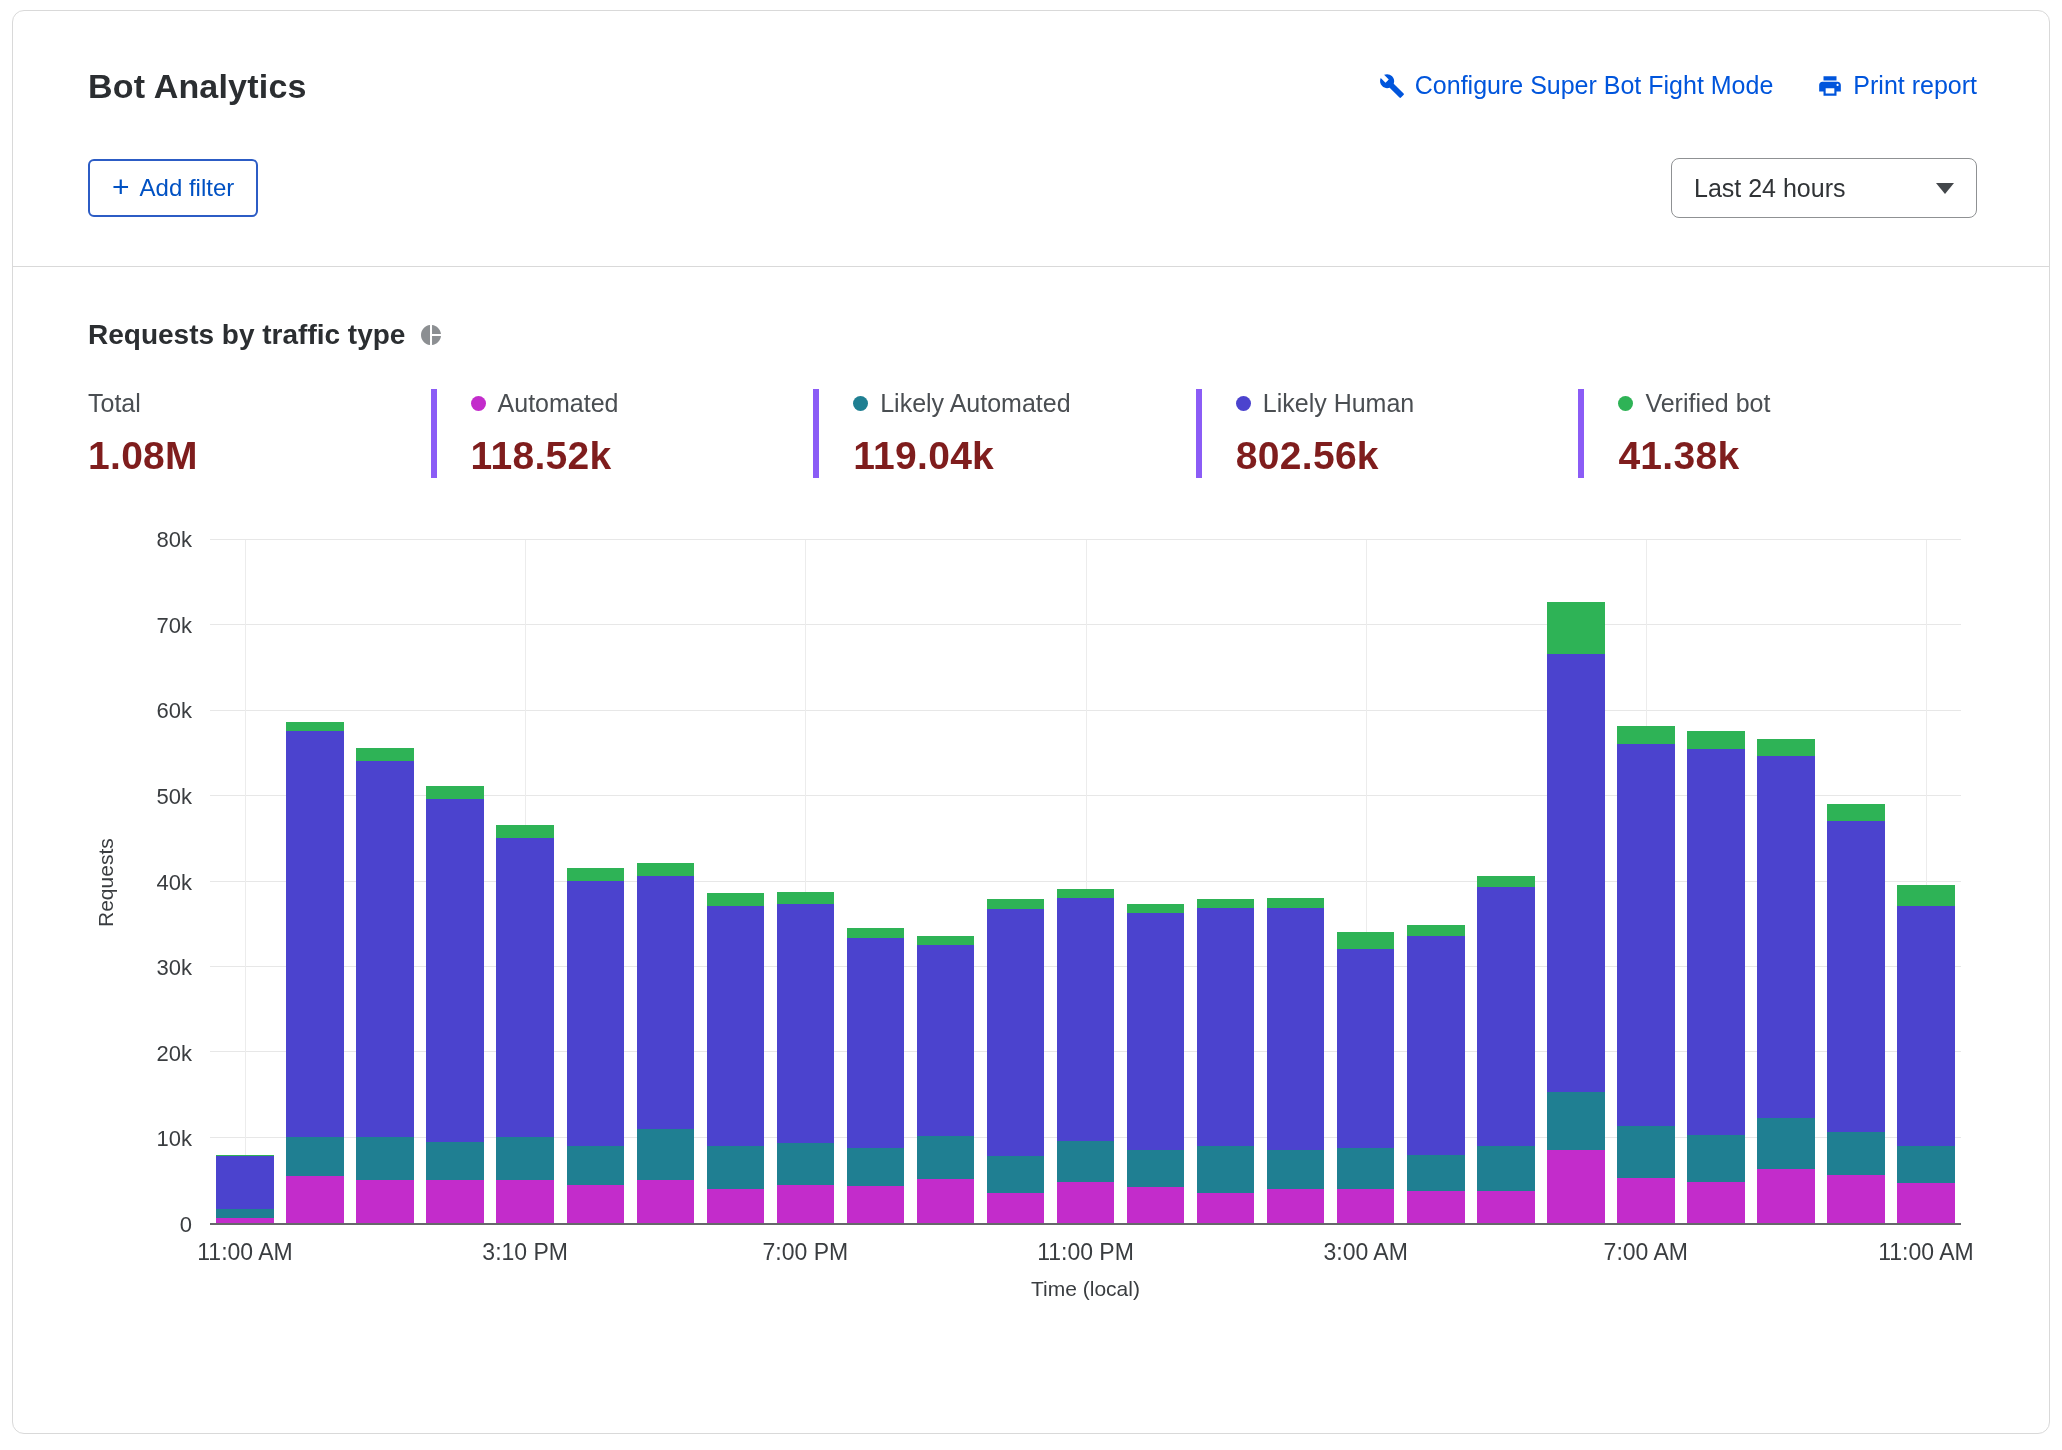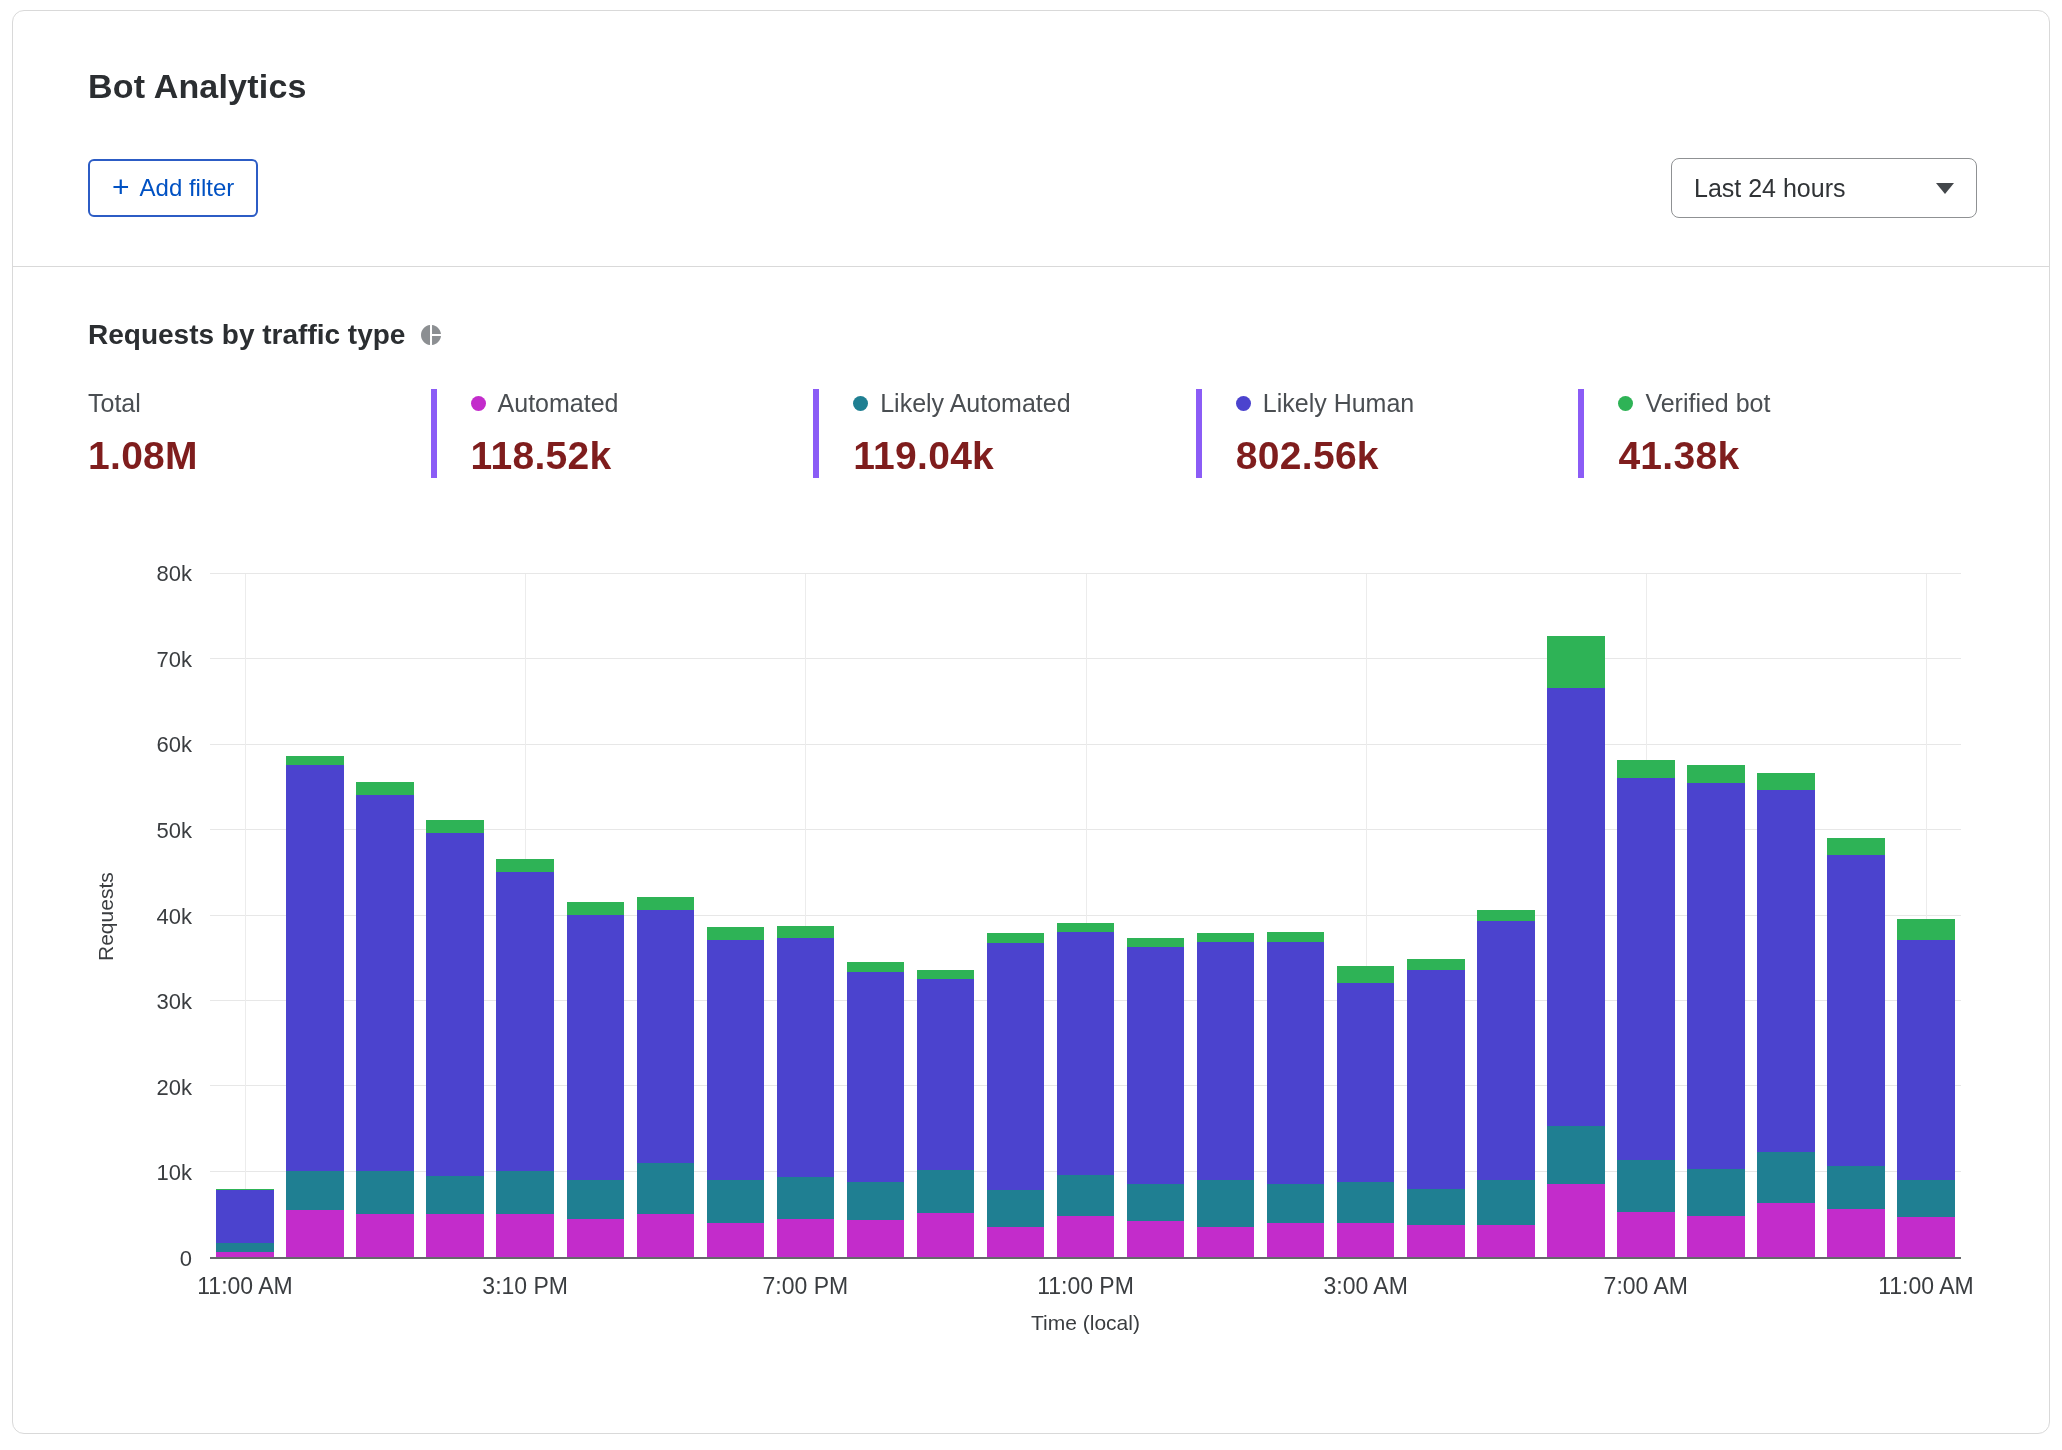--- a/index.html
+++ b/index.html
@@ -42,21 +42,21 @@
   }
   .chev {
     width: 0; height: 0;
     border-left: 9px solid transparent; border-right: 9px solid transparent;
     border-top: 11px solid #43474b;
   }
   .divider { border: none; border-top: 1px solid #d9d9d9; }
   .card-body { padding: 52px 88px 60px 75px; }
   .section-title-row { display: flex; align-items: center; gap: 14px; margin-bottom: 38px; }
   h2 { font-size: 28px; font-weight: 700; color: #2b2e31; }
-  .stats { display: flex; margin-bottom: 96px; }
+  .stats { display: flex; margin-bottom: 62px; }
   .stat { flex: 1; padding-left: 34px; }
   .stat:first-child { padding-left: 0; }
   .stat + .stat { border-left: 6px solid #8b5cf6; }
   .stat-label-row { display: flex; align-items: center; gap: 12px; font-size: 25px; color: #4a4e52; }
   .stat-dot { width: 15px; height: 15px; border-radius: 50%; flex: 0 0 auto; }
   .stat-value { font-size: 39px; font-weight: 700; color: #7f1d1d; margin-top: 16px; letter-spacing: .3px; }
   .chart-grid {
     display: grid;
     grid-template-columns: 36px 86px 1fr;
     grid-template-rows: 685px 46px 40px;
@@ -90,20 +90,38 @@
   .x-title { grid-row: 3; grid-column: 3; text-align: center; font-size: 21px; color: #3a3d40; padding-top: 6px; }
 </style>
 </head>
 <body>
 
 <div class="card">
 
   <div class="card-header">
     <div class="header-row">
       <h1>Bot Analytics</h1>
+      <div class="header-links">
+        <a class="link">
+          <span class="icon">
+            <svg width="26" height="26" viewBox="0 0 24 24" fill="#0055DC">
+                <path d="M22.7 19l-9.1-9.1c.9-2.3.4-5-1.5-6.9-2-2-5-2.4-7.4-1.3L9 6 6 9 1.6 4.7C.4 7.1.9 10.1 2.9 12.1c1.9 1.9 4.6 2.4 6.9 1.5l9.1 9.1c.4.4 1 .4 1.4 0l2.3-2.3c.5-.4.5-1.1.1-1.4z"></path>
+              </svg>
+          </span>
+          <span>Configure Super Bot Fight Mode</span>
+        </a>
+        <a class="link">
+          <span class="icon">
+            <svg width="26" height="26" viewBox="0 0 24 24" fill="#0055DC">
+                <path d="M19 8H5c-1.66 0-3 1.34-3 3v6h4v4h12v-4h4v-6c0-1.66-1.34-3-3-3zm-3 11H8v-5h8v5zm3-7c-.55 0-1-.45-1-1s.45-1 1-1 1 .45 1 1-.45 1-1 1zm-1-9H6v4h12V3z"></path>
+              </svg>
+          </span>
+          <span>Print report</span>
+        </a>
+      </div>
     </div>
     <div class="filter-row">
       <button class="add-filter">
         <span class="plus">+</span>
         <span>Add filter</span>
       </button>
       <div class="select">
         <span>Last 24 hours</span>
         <span class="chev"></span>
       </div>

